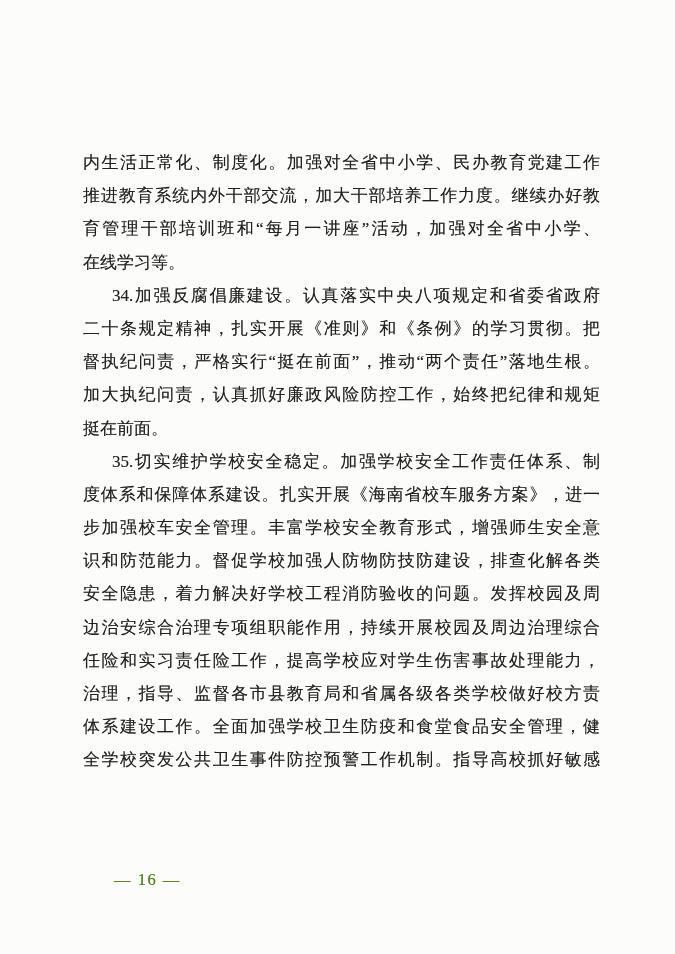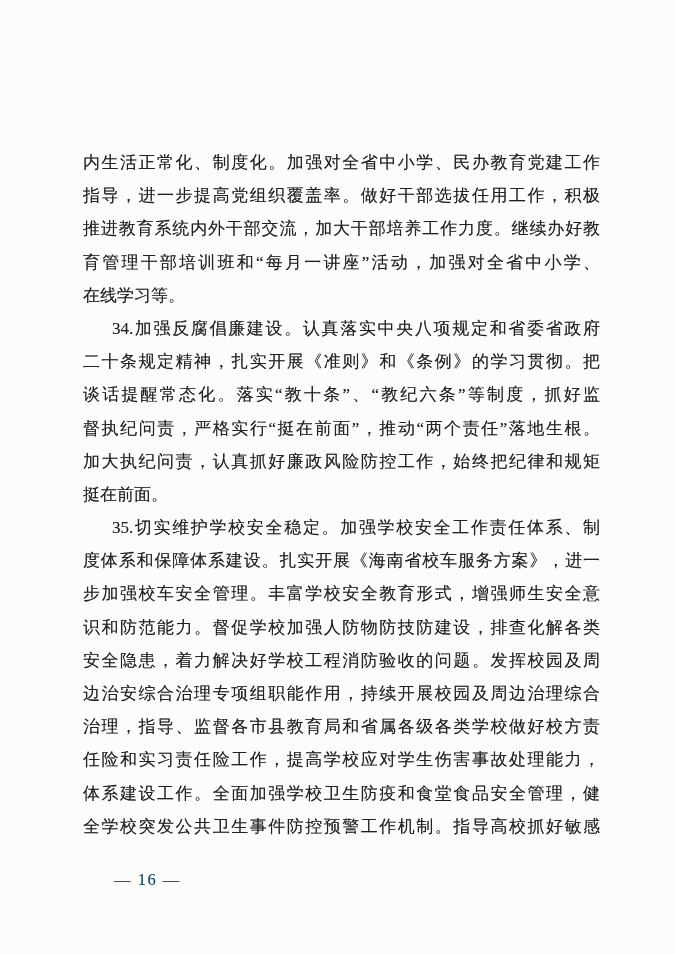--- a/index.html
+++ b/index.html
@@ -40,56 +40,54 @@
   .line.indent {
     text-indent: 1.7em;
   }
   .footer {
     position: absolute;
     left: 114px;
     top: 869px;
     font-size: 16.5px;
     line-height: 22px;
     letter-spacing: 1.5px;
-    color: #0c4a6e;
+    color: #4d7c0f;
     text-shadow: 0 0 0.5px rgba(30,30,30,0.4);
   }
 </style>
 </head>
 <body>
 
 <div class="page">
   <div class="textblock">
 
     <div class="para">
       <div class="line">内生活正常化、制度化。加强对全省中小学、民办教育党建工作</div>
-      <div class="line">指导，进一步提高党组织覆盖率。做好干部选拔任用工作，积极</div>
       <div class="line">推进教育系统内外干部交流，加大干部培养工作力度。继续办好教</div>
       <div class="line">育管理干部培训班和“每月一讲座”活动，加强对全省中小学、</div>
       <div class="line short">在线学习等。</div>
     </div>
 
     <div class="para">
       <div class="line indent">34.加强反腐倡廉建设。认真落实中央八项规定和省委省政府</div>
       <div class="line">二十条规定精神，扎实开展《准则》和《条例》的学习贯彻。把</div>
-      <div class="line">谈话提醒常态化。落实“教十条”、“教纪六条”等制度，抓好监</div>
       <div class="line">督执纪问责，严格实行“挺在前面”，推动“两个责任”落地生根。</div>
       <div class="line">加大执纪问责，认真抓好廉政风险防控工作，始终把纪律和规矩</div>
       <div class="line short">挺在前面。</div>
     </div>
 
     <div class="para">
       <div class="line indent">35.切实维护学校安全稳定。加强学校安全工作责任体系、制</div>
       <div class="line">度体系和保障体系建设。扎实开展《海南省校车服务方案》，进一</div>
       <div class="line">步加强校车安全管理。丰富学校安全教育形式，增强师生安全意</div>
       <div class="line">识和防范能力。督促学校加强人防物防技防建设，排查化解各类</div>
       <div class="line">安全隐患，着力解决好学校工程消防验收的问题。发挥校园及周</div>
       <div class="line">边治安综合治理专项组职能作用，持续开展校园及周边治理综合</div>
+      <div class="line">任险和实习责任险工作，提高学校应对学生伤害事故处理能力，</div>
       <div class="line">治理，指导、监督各市县教育局和省属各级各类学校做好校方责</div>
-      <div class="line">任险和实习责任险工作，提高学校应对学生伤害事故处理能力，</div>
       <div class="line">体系建设工作。全面加强学校卫生防疫和食堂食品安全管理，健</div>
       <div class="line">全学校突发公共卫生事件防控预警工作机制。指导高校抓好敏感</div>
     </div>
 
   </div>
 
   <div class="footer">— 16 —</div>
 </div>
 
 </body></html>

